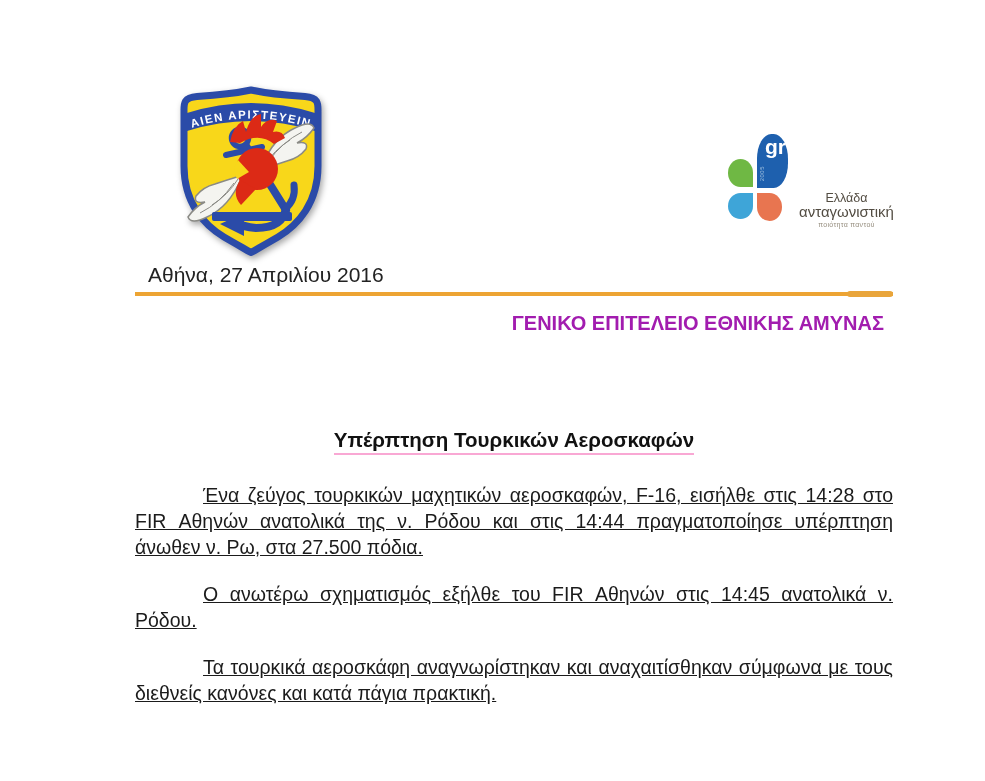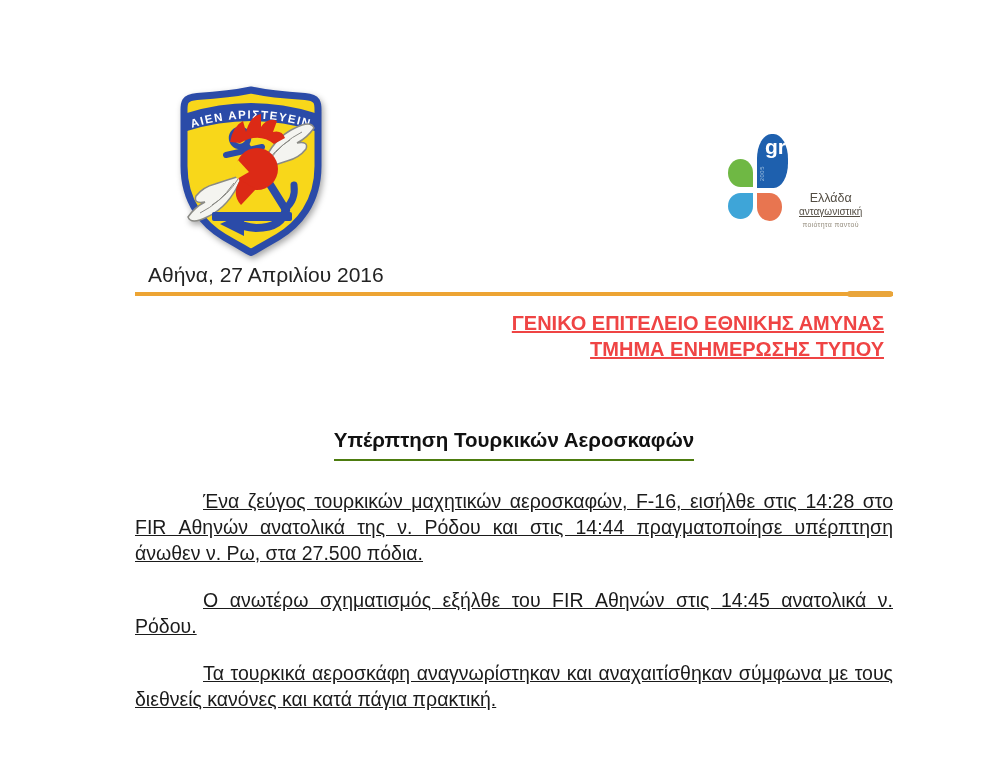--- a/index.html
+++ b/index.html
@@ -51,55 +51,54 @@
     color:#fff;font-weight:bold;font-size:21px;line-height:24px;
     font-family:"Liberation Sans",sans-serif;
   }
   .gr-year{
     position:absolute;left:2px;bottom:7px;
     color:#9dbede;font-size:6px;letter-spacing:.5px;
     writing-mode:vertical-rl;transform:rotate(180deg);
   }
   .logo-text{position:absolute;left:71px;top:57px;color:#524c42;}
   .logo-name1{font-size:12.5px;line-height:14px;}
-  .logo-name2{font-size:10px;line-height:14px;text-decoration:underline;}
+  .logo-name2{font-size:15px;line-height:14px;}
   .logo-tagline{font-size:7px;line-height:12px;color:#948c7d;letter-spacing:.3px;}
 
   
   .date-line{
     position:absolute;left:148px;top:263px;
     font-size:21px;color:#222;
   }
   .orange-rule{
     position:absolute;left:135px;top:292px;width:758px;height:4px;
     background:#eda433;
   }
   .orange-rule::after{
     content:"";position:absolute;right:0;top:-1px;width:46px;height:6px;
     background:#e9a53b;border-radius:3px;
   }
 
   
   .org-block{
     position:absolute;right:101px;top:310px;
-    text-align:right;font-weight:bold;font-size:20px;line-height:26px;
-    color:#ef4444;
-    text-decoration:underline;
+    font-weight:bold;font-size:20px;line-height:26px;
+    color:#a21caf;
   }
 
   
   .doc-body{
     position:absolute;left:135px;top:428px;width:758px;
   }
   .doc-heading{
     text-align:center;font-weight:bold;font-size:20.5px;
     margin-bottom:27px;color:#111;
   }
   .doc-heading span{
-    display:inline-block;border-bottom:2px solid #4d7c0f;padding-bottom:7px;
+    display:inline-block;border-bottom:2px solid #f9a8d4;padding-bottom:1px;
   }
   .doc-body p{
     margin:0 0 21px 0;
     font-size:19.5px;line-height:26px;
     text-align:justify;text-indent:68px;
     color:#1b1b1b;
     text-decoration:underline;
   }
 </style>
 </head>
@@ -161,21 +160,20 @@
       <div class="logo-tagline">ποιότητα παντού</div>
     </div>
   </div>
 
   <div class="date-line">Αθήνα, 27 Απριλίου 2016</div>
 
   <div class="orange-rule"></div>
 
   <div class="org-block">
     <div>ΓΕΝΙΚΟ ΕΠΙΤΕΛΕΙΟ ΕΘΝΙΚΗΣ ΑΜΥΝΑΣ</div>
-    <div>ΤΜΗΜΑ ΕΝΗΜΕΡΩΣΗΣ ΤΥΠΟΥ</div>
   </div>
 
   <div class="doc-body">
     <div class="doc-heading">
       <span>Υπέρπτηση Τουρκικών Αεροσκαφών</span>
     </div>
     <p>Ένα ζεύγος τουρκικών μαχητικών αεροσκαφών, F-16, εισήλθε στις 14:28 στο FIR Αθηνών ανατολικά της ν. Ρόδου και στις 14:44 πραγματοποίησε υπέρπτηση άνωθεν ν. Ρω, στα 27.500 πόδια.</p>
     <p>Ο ανωτέρω σχηματισμός εξήλθε του FIR Αθηνών στις 14:45 ανατολικά ν. Ρόδου.</p>
     <p>Τα τουρκικά αεροσκάφη αναγνωρίστηκαν και αναχαιτίσθηκαν σύμφωνα με τους διεθνείς κανόνες και κατά πάγια πρακτική.</p>
   </div>

